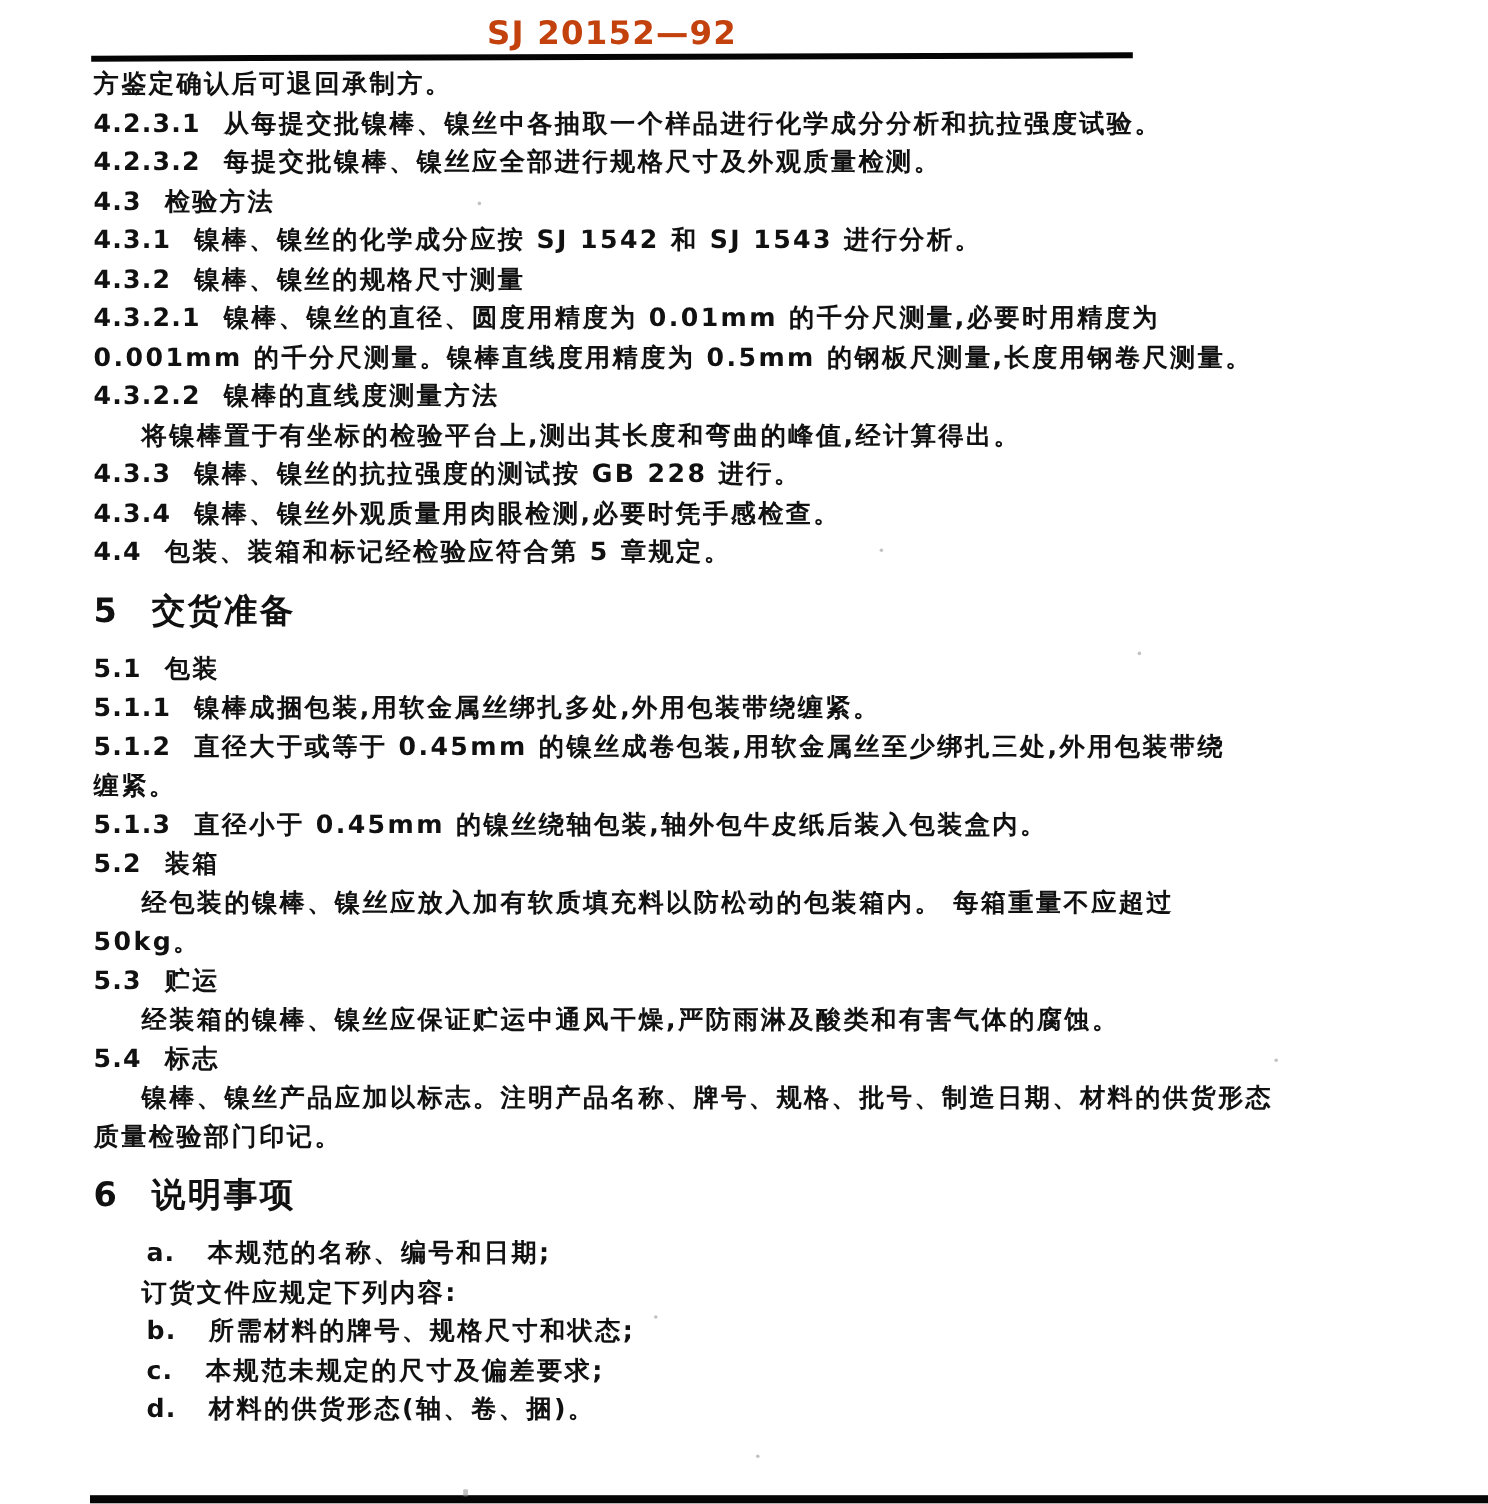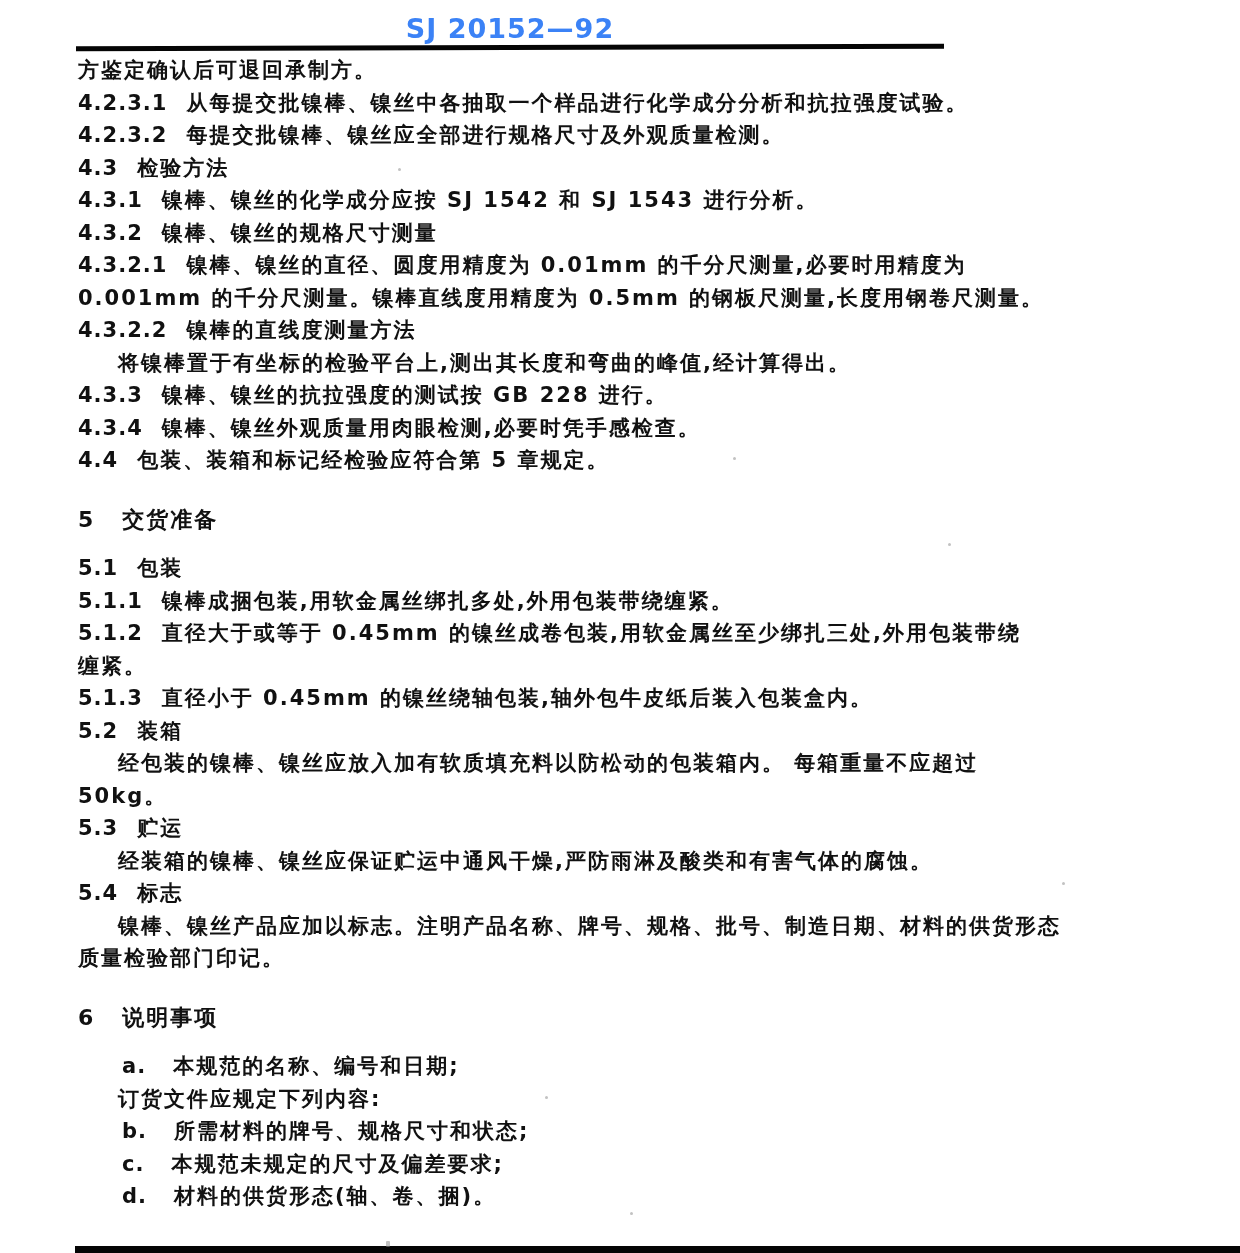--- a/index.html
+++ b/index.html
@@ -10,42 +10,42 @@
     position:relative;
     font-family:"DejaVu Sans","Liberation Sans",sans-serif;
     font-weight:700;
     color:#111111;
   }
   .page { position:absolute; inset:0; }
   .title {
     position:absolute; top:13px; left:76px; width:868px;
     text-align:center;
     font-size:27px; letter-spacing:1px;
-    color:#3b82f6;
+    color:#c2410c;
   }
   .rule-top {
     position:absolute; top:45px; left:76px; width:868px; height:5px;
     background:#050505;
     transform:rotate(-0.18deg);
   }
   .doc {
     position:absolute; top:54px; left:78px; width:1140px;
     font-size:21px;
     line-height:32.5px;
     letter-spacing:2px;
   }
   .line { height:32.5px; white-space:nowrap; }
   .line .num {
     display:inline-block;
     margin-right:19px;
     letter-spacing:1px;
   }
   .line.section {
-    font-size:22px;
-    margin-top:27px; margin-bottom:16px;
+    font-size:28px;
+    margin-top:16px; margin-bottom:16px;
   }
   .line.section .num { margin-right:28px; }
   .line.para { padding-left:40px; }
   .line.list { padding-left:44px; }
   .line.list .num { margin-right:27px; }
   .rule-bottom {
     position:absolute; top:1246px; left:75px; width:1165px; height:7px;
     background:#050505;
   }
   .speck {

